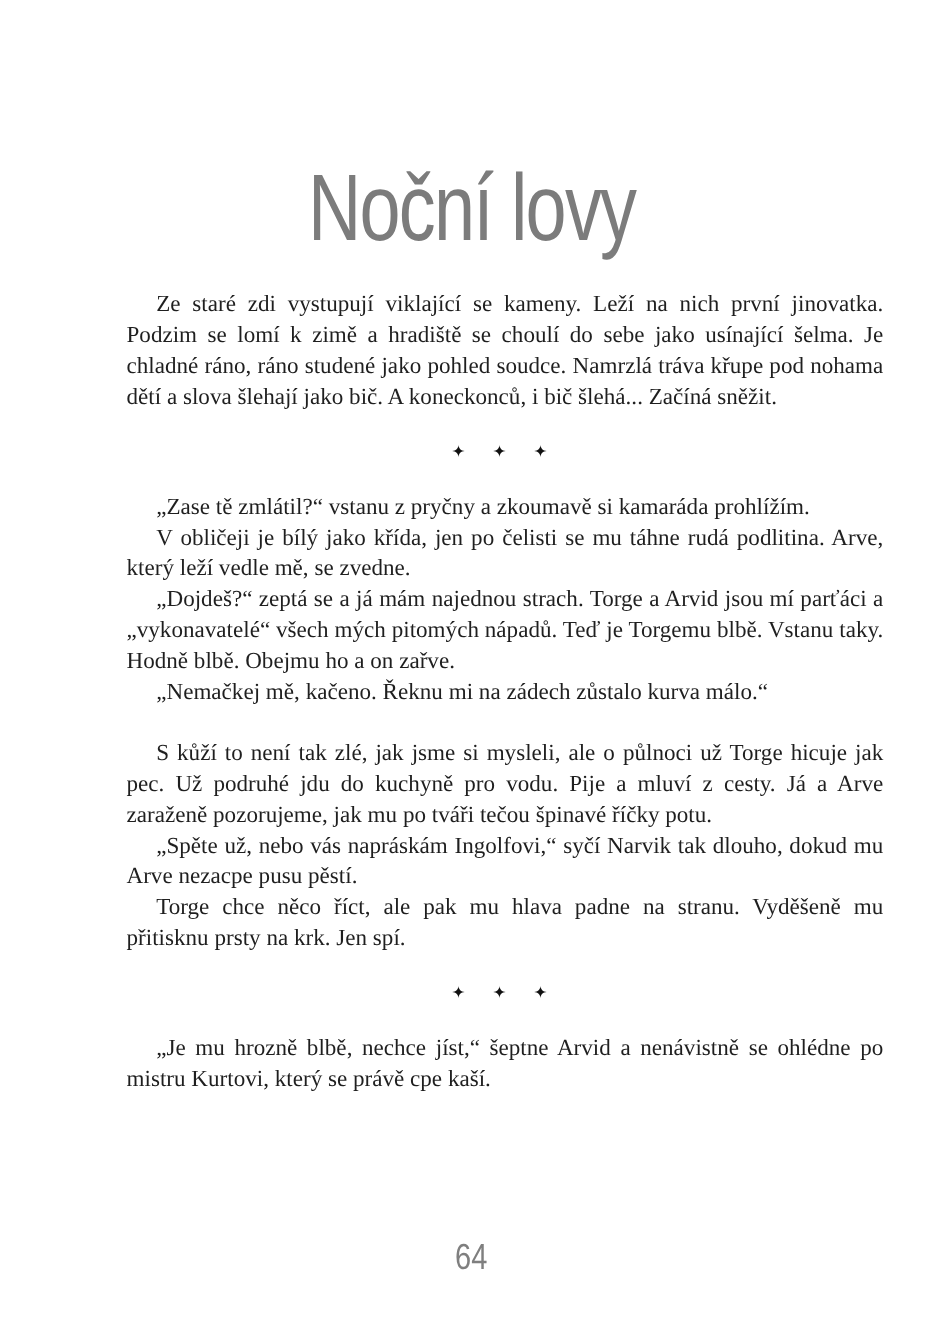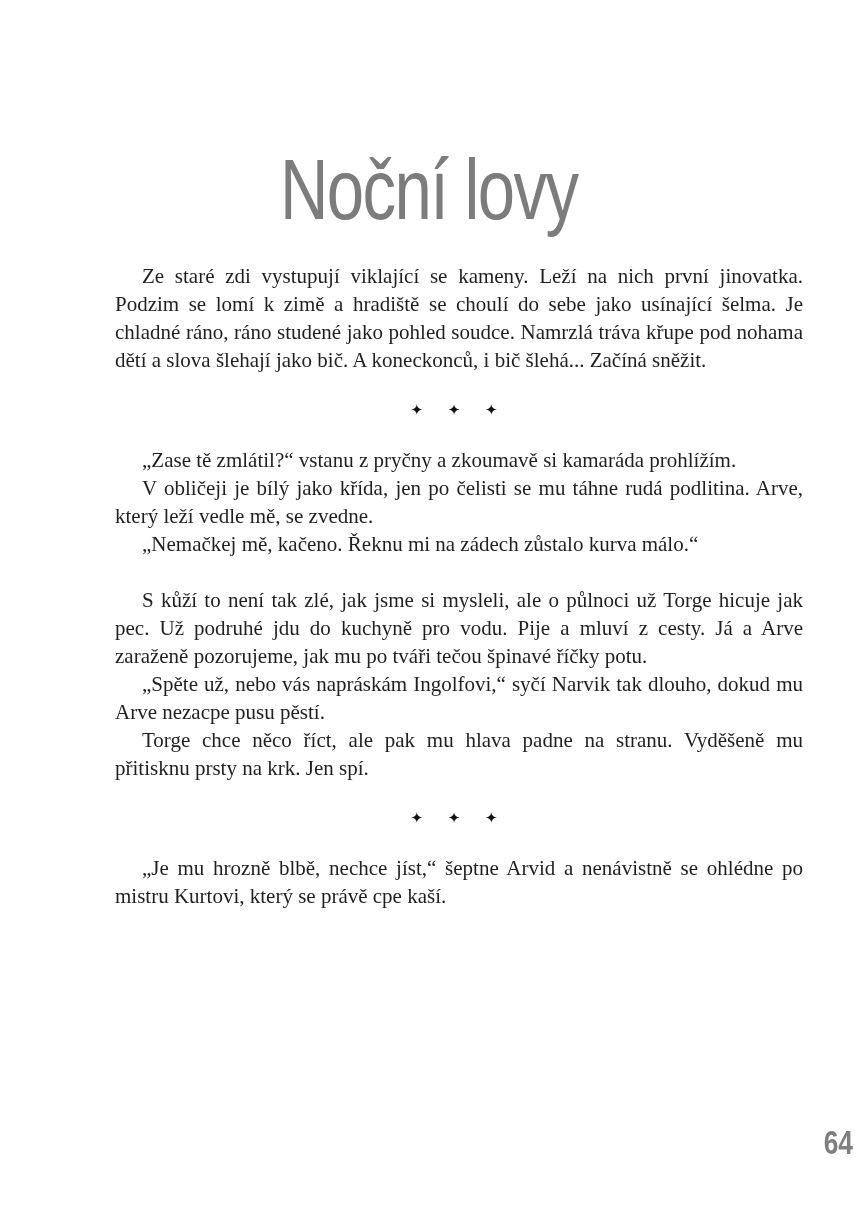--- a/index.html
+++ b/index.html
@@ -68,22 +68,21 @@
     margin: 22px 0;
   }
   .spacer {
     height: 28px;
   }
   .page-number {
     position: absolute;
     top: 1126px;
     left: 0;
     width: 100%;
-    text-align: right;
-    font-weight: bold;
+    text-align: center;
   }
   .page-number span {
     display: inline-block;
     font-family: "Liberation Sans", sans-serif;
     font-size: 33px;
     line-height: 1;
     color: var(--color-pagenum);
     transform: scaleX(0.8);
     transform-origin: 50% 50%;
   }
@@ -95,20 +94,21 @@
 
   <div class="chapter-title-wrap">
     <span class="chapter-title">Noční lovy</span>
   </div>
 
   <div class="text-block">
       <p>Ze staré zdi vystupují viklající se kameny. Leží na nich první jinovatka. Podzim se lomí k zimě a hradiště se choulí do sebe jako usínající šelma. Je chladné ráno, ráno studené jako pohled soudce. Namrzlá tráva křupe pod nohama dětí a slova šlehají jako bič. A koneckonců, i bič šlehá... Začíná sněžit.</p>
       <div class="separator">✦ ✦ ✦</div>
       <p>„Zase tě zmlátil?“ vstanu z pryčny a zkoumavě si kamaráda prohlížím.</p>
       <p>V obličeji je bílý jako křída, jen po čelisti se mu táhne rudá podlitina. Arve, který leží vedle mě, se zvedne.</p>
+      <p>„Dojdeš?“ zeptá se a já mám najednou strach. Torge a Arvid jsou mí parťáci a „vykonavatelé“ všech mých pitomých nápadů. Teď je Torgemu blbě. Vstanu taky. Hodně blbě. Obejmu ho a on zařve.</p>
       <p>„Nemačkej mě, kačeno. Řeknu mi na zádech zůstalo kurva málo.“</p>
       <div class="spacer"></div>
       <p>S kůží to není tak zlé, jak jsme si mysleli, ale o půlnoci už Torge hicuje jak pec. Už podruhé jdu do kuchyně pro vodu. Pije a mluví z cesty. Já a Arve zaraženě pozorujeme, jak mu po tváři tečou špinavé říčky potu.</p>
       <p>„Spěte už, nebo vás napráskám Ingolfovi,“ syčí Narvik tak dlouho, dokud mu Arve nezacpe pusu pěstí.</p>
       <p>Torge chce něco říct, ale pak mu hlava padne na stranu. Vyděšeně mu přitisknu prsty na krk. Jen spí.</p>
       <div class="separator">✦ ✦ ✦</div>
       <p>„Je mu hrozně blbě, nechce jíst,“ šeptne Arvid a nenávistně se ohlédne po mistru Kurtovi, který se právě cpe kaší.</p>
     </div>
 
   <div class="page-number">

